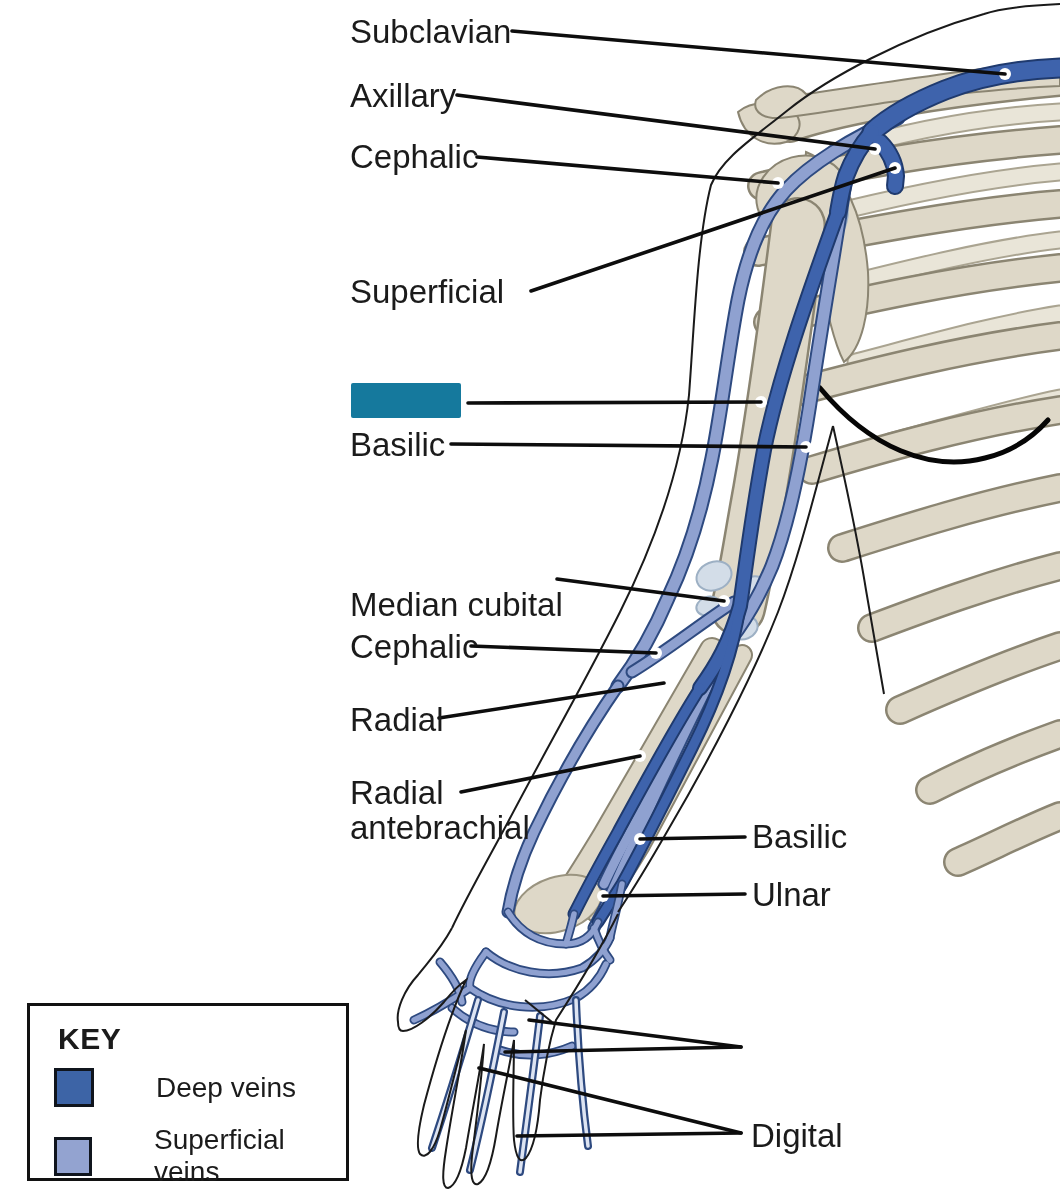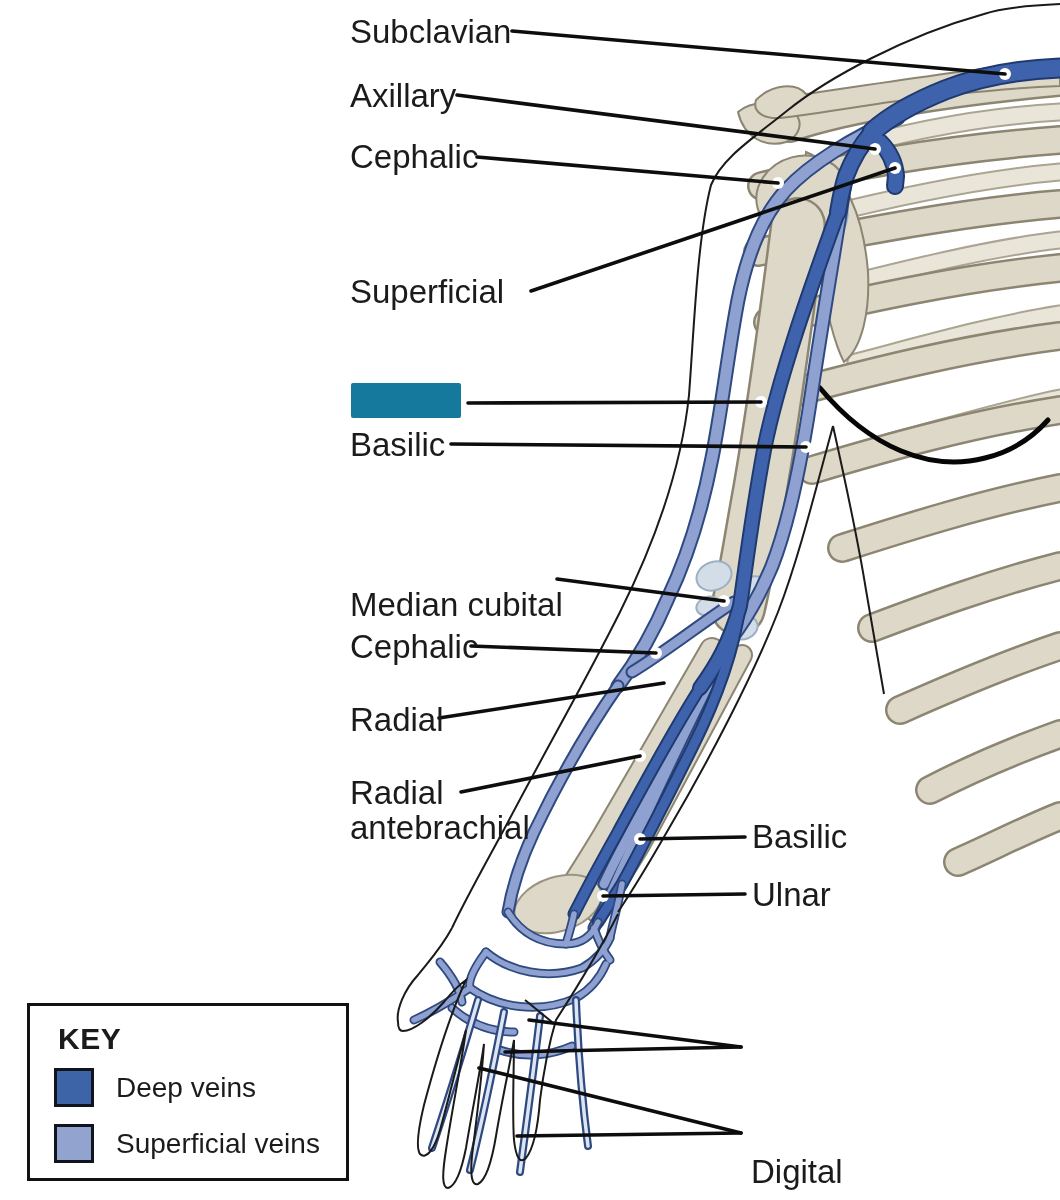--- a/index.html
+++ b/index.html
@@ -13,21 +13,21 @@
   }
   .lbl.wrap{white-space:normal;width:180px;}
   .redact{
     position:absolute;left:351px;top:383px;width:110px;height:35px;border-radius:2px;
   }
   .keybox{
     position:absolute;left:18px;top:1003px;width:322px;height:178px;
     border:3.5px solid #121212;background:#ffffff;box-sizing:border-box;margin-left:9px;
   }
   .keybox .ktitle{position:absolute;left:28px;top:16px;font-size:30px;font-weight:bold;letter-spacing:.5px;}
-  .krow{position:absolute;left:24px;display:flex;align-items:center;}
+  .krow{position:absolute;left:24px;display:flex;align-items:center;gap:40px;}
   .krow .swatch{width:34px;height:33px;border:3.5px solid #10151d;margin-right:22px;}
   .krow .ktext{font-size:28px;}
   .krow1{top:62px;}
   .krow2{top:118px;}
 
   
   .outl{fill:none;stroke:#1a1a1a;stroke-width:2;}
   .lead{fill:none;stroke:#0d0d0d;stroke-width:3.6;stroke-linecap:round;}
   .halo{fill:#ffffff;}
 </style>
@@ -254,21 +254,21 @@
   <div class="lbl" style="left:350px;top:139px;">Cephalic</div>
   <div class="lbl" style="left:350px;top:274px;">Superficial</div>
   <div class="redact" style="background: rgb(21, 121, 157);"></div>
   <div class="lbl" style="left:350px;top:427px;">Basilic</div>
   <div class="lbl" style="left:350px;top:562px;margin-top:25px;">Median cubital</div>
   <div class="lbl" style="left:350px;top:629px;">Cephalic</div>
   <div class="lbl" style="left:350px;top:702px;">Radial</div>
   <div class="lbl wrap" style="left:350px;top:775px;">Radial antebrachial</div>
   <div class="lbl" style="left:752px;top:819px;">Basilic</div>
   <div class="lbl" style="left:752px;top:877px;">Ulnar</div>
-  <div class="lbl" style="left:751px;top:1118px;margin-top:36px;">Digital</div>
+  <div class="lbl" style="left:751px;top:1118px;">Digital</div>
 
   <div class="keybox">
     <div class="ktitle">KEY</div>
     <div class="krow krow1">
       <div class="swatch" style="background: rgb(61, 100, 166);"></div>
       <div class="ktext">Deep veins</div>
     </div>
     <div class="krow krow2">
       <div class="swatch" style="background: rgb(147, 163, 208);"></div>
       <div class="ktext">Superficial veins</div>

